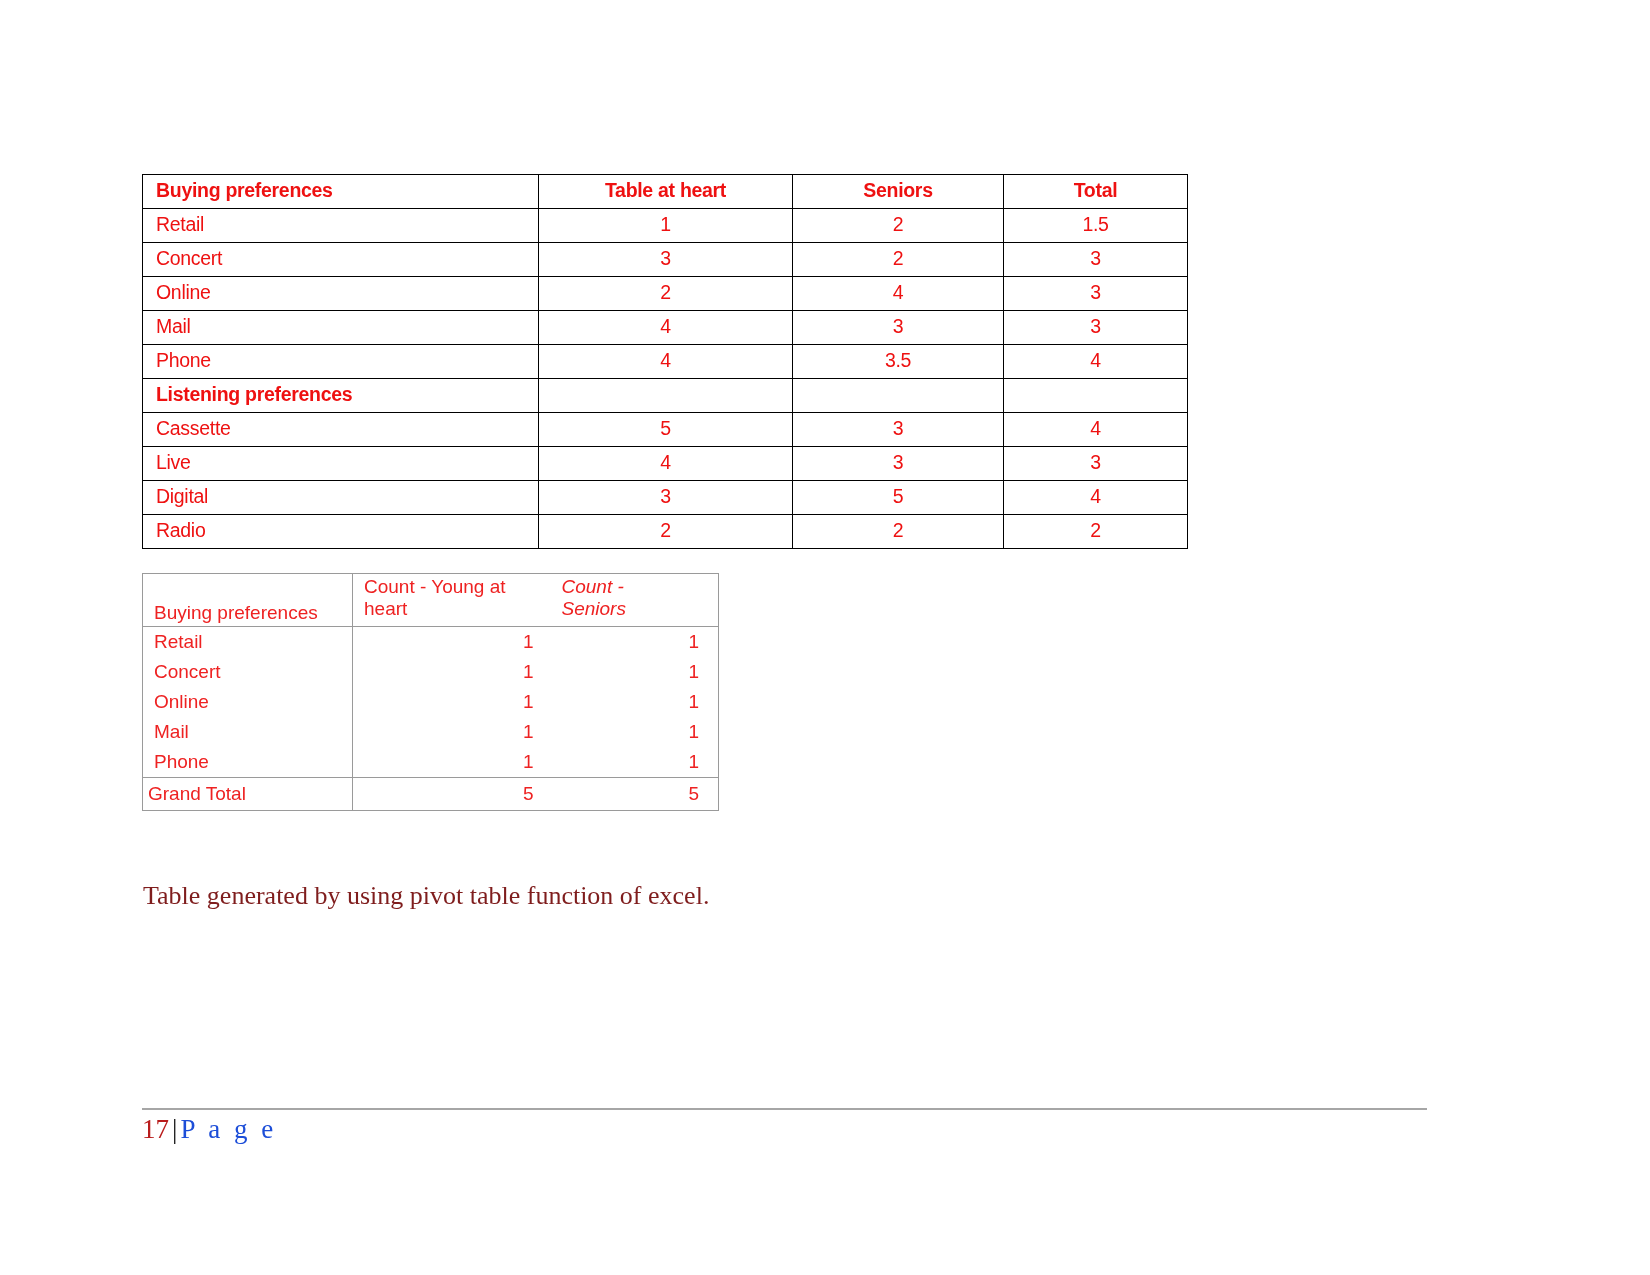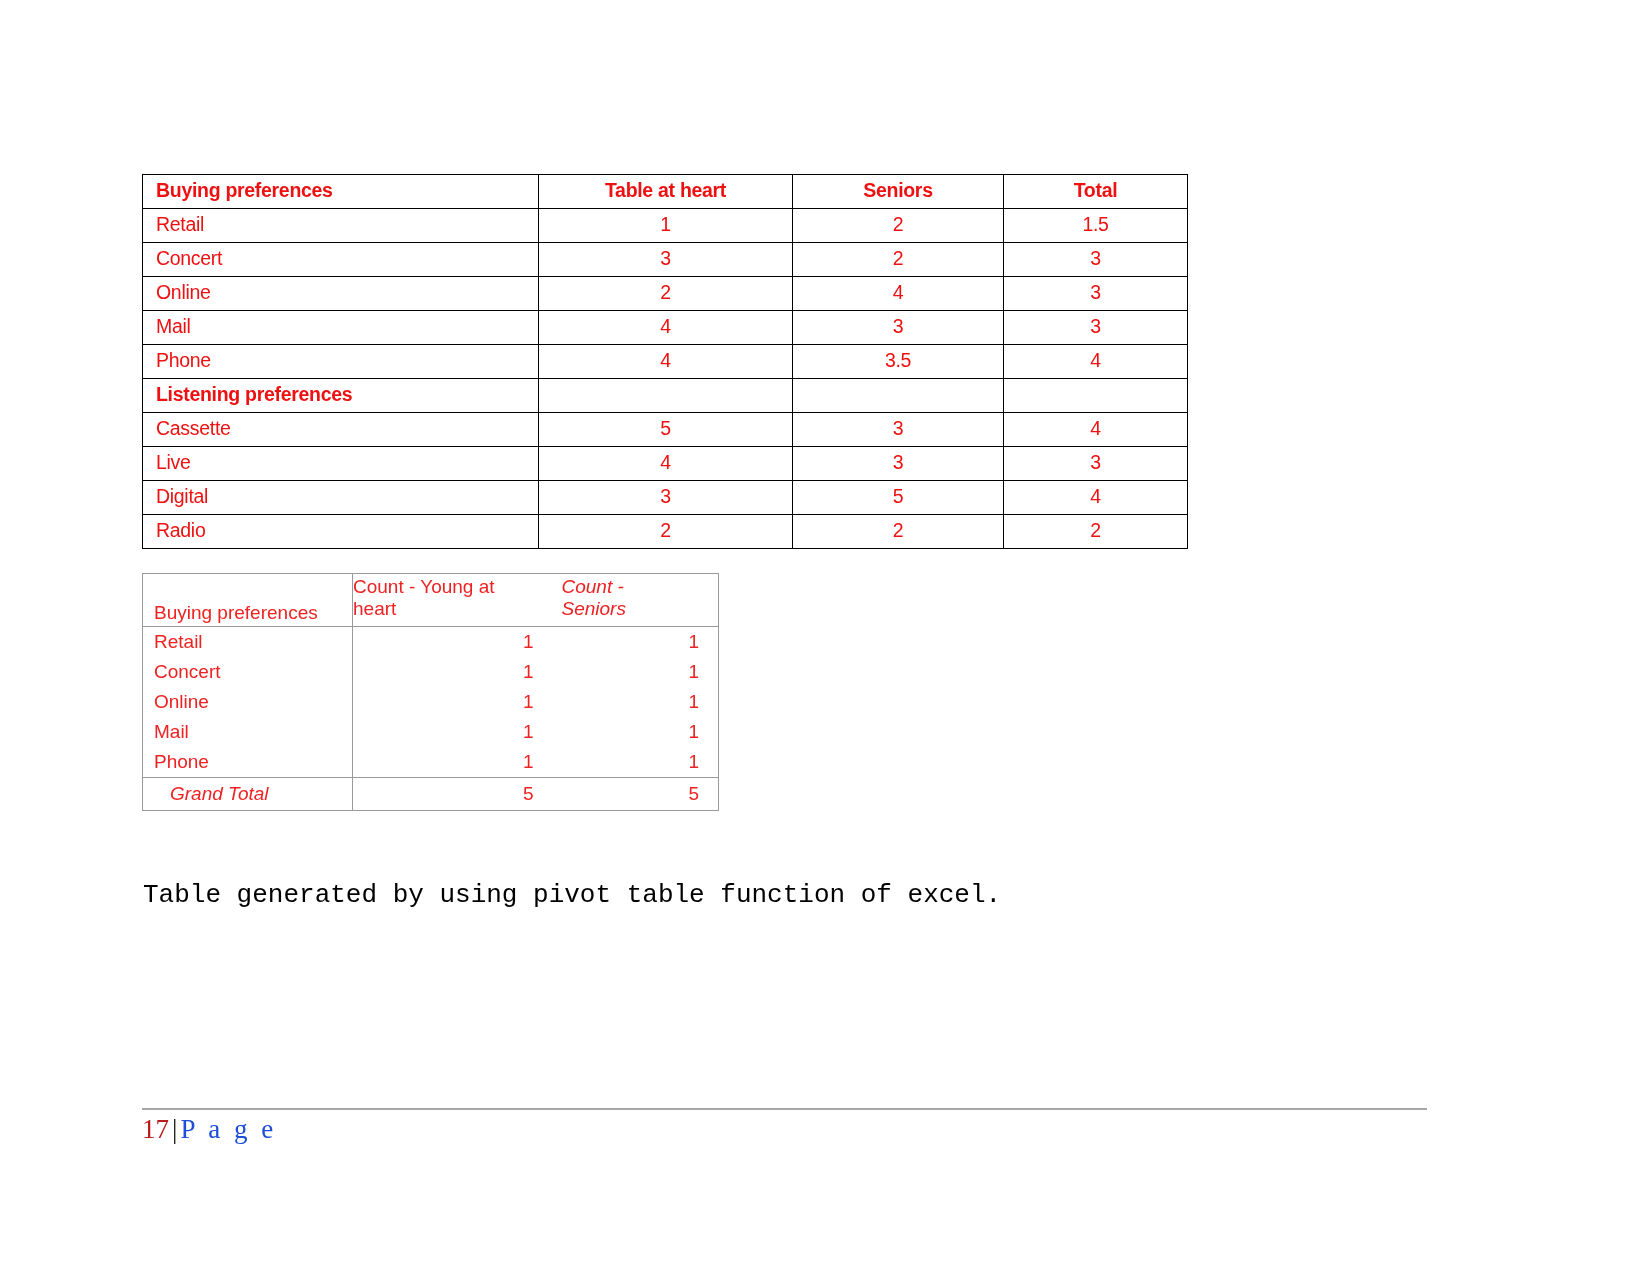--- a/index.html
+++ b/index.html
@@ -94,20 +94,21 @@
     border-top: 1px solid #9a9a9a;
     border-bottom: 1px solid #9a9a9a;
   }
   table.t2 tr.p-head td.h1 {
     vertical-align: bottom;
     padding-left: 11px;
     border-right: 1px solid #9a9a9a;
   }
   table.t2 tr.p-head td.h2 {
     vertical-align: top;
+    padding-left: 11px;
     padding-top: 2px;
   }
   table.t2 tr.p-head td.h3 {
     vertical-align: top;
     padding-left: 9px;
     padding-top: 2px;
     font-style: italic;
   }
   table.t2 tr.p-row td {
     height: 30px;
@@ -125,23 +126,22 @@
   }
   table.t2 tr.p-row.last td {
     border-bottom: 1px solid #9a9a9a;
   }
   table.t2 tr.p-total td {
     height: 32px;
     border-bottom: 1px solid #9a9a9a;
     vertical-align: middle;
   }
   table.t2 tr.p-total td.r-lbl {
-    padding-left: 27px;
+    padding-left: 5px;
     border-right: 1px solid #9a9a9a;
-    font-style: italic;
   }
   table.t2 tr.p-total td.r-num {
     text-align: right;
     padding-right: 19px;
   }
   table.t2 tr.p-head td.h1,
   table.t2 tr.p-row td.r-lbl,
   table.t2 tr.p-total td.r-lbl {
     border-left: 1px solid #9a9a9a;
   }
@@ -149,22 +149,22 @@
   table.t2 tr.p-row td.r-num.last-col,
   table.t2 tr.p-total td.r-num.last-col {
     border-right: 1px solid #9a9a9a;
   }
 
   
   .caption {
     position: absolute;
     left: 143px;
     top: 880px;
-    color: #000000;
-    font-family: Liberation Mono, monospace;
+    color: #7f1d1d;
+    font-family: Liberation Serif, serif;
     font-size: 26px;
     line-height: 1.2;
     white-space: nowrap;
   }
 
   
   .footer-rule {
     position: absolute;
     left: 142px;
     top: 1108px;

